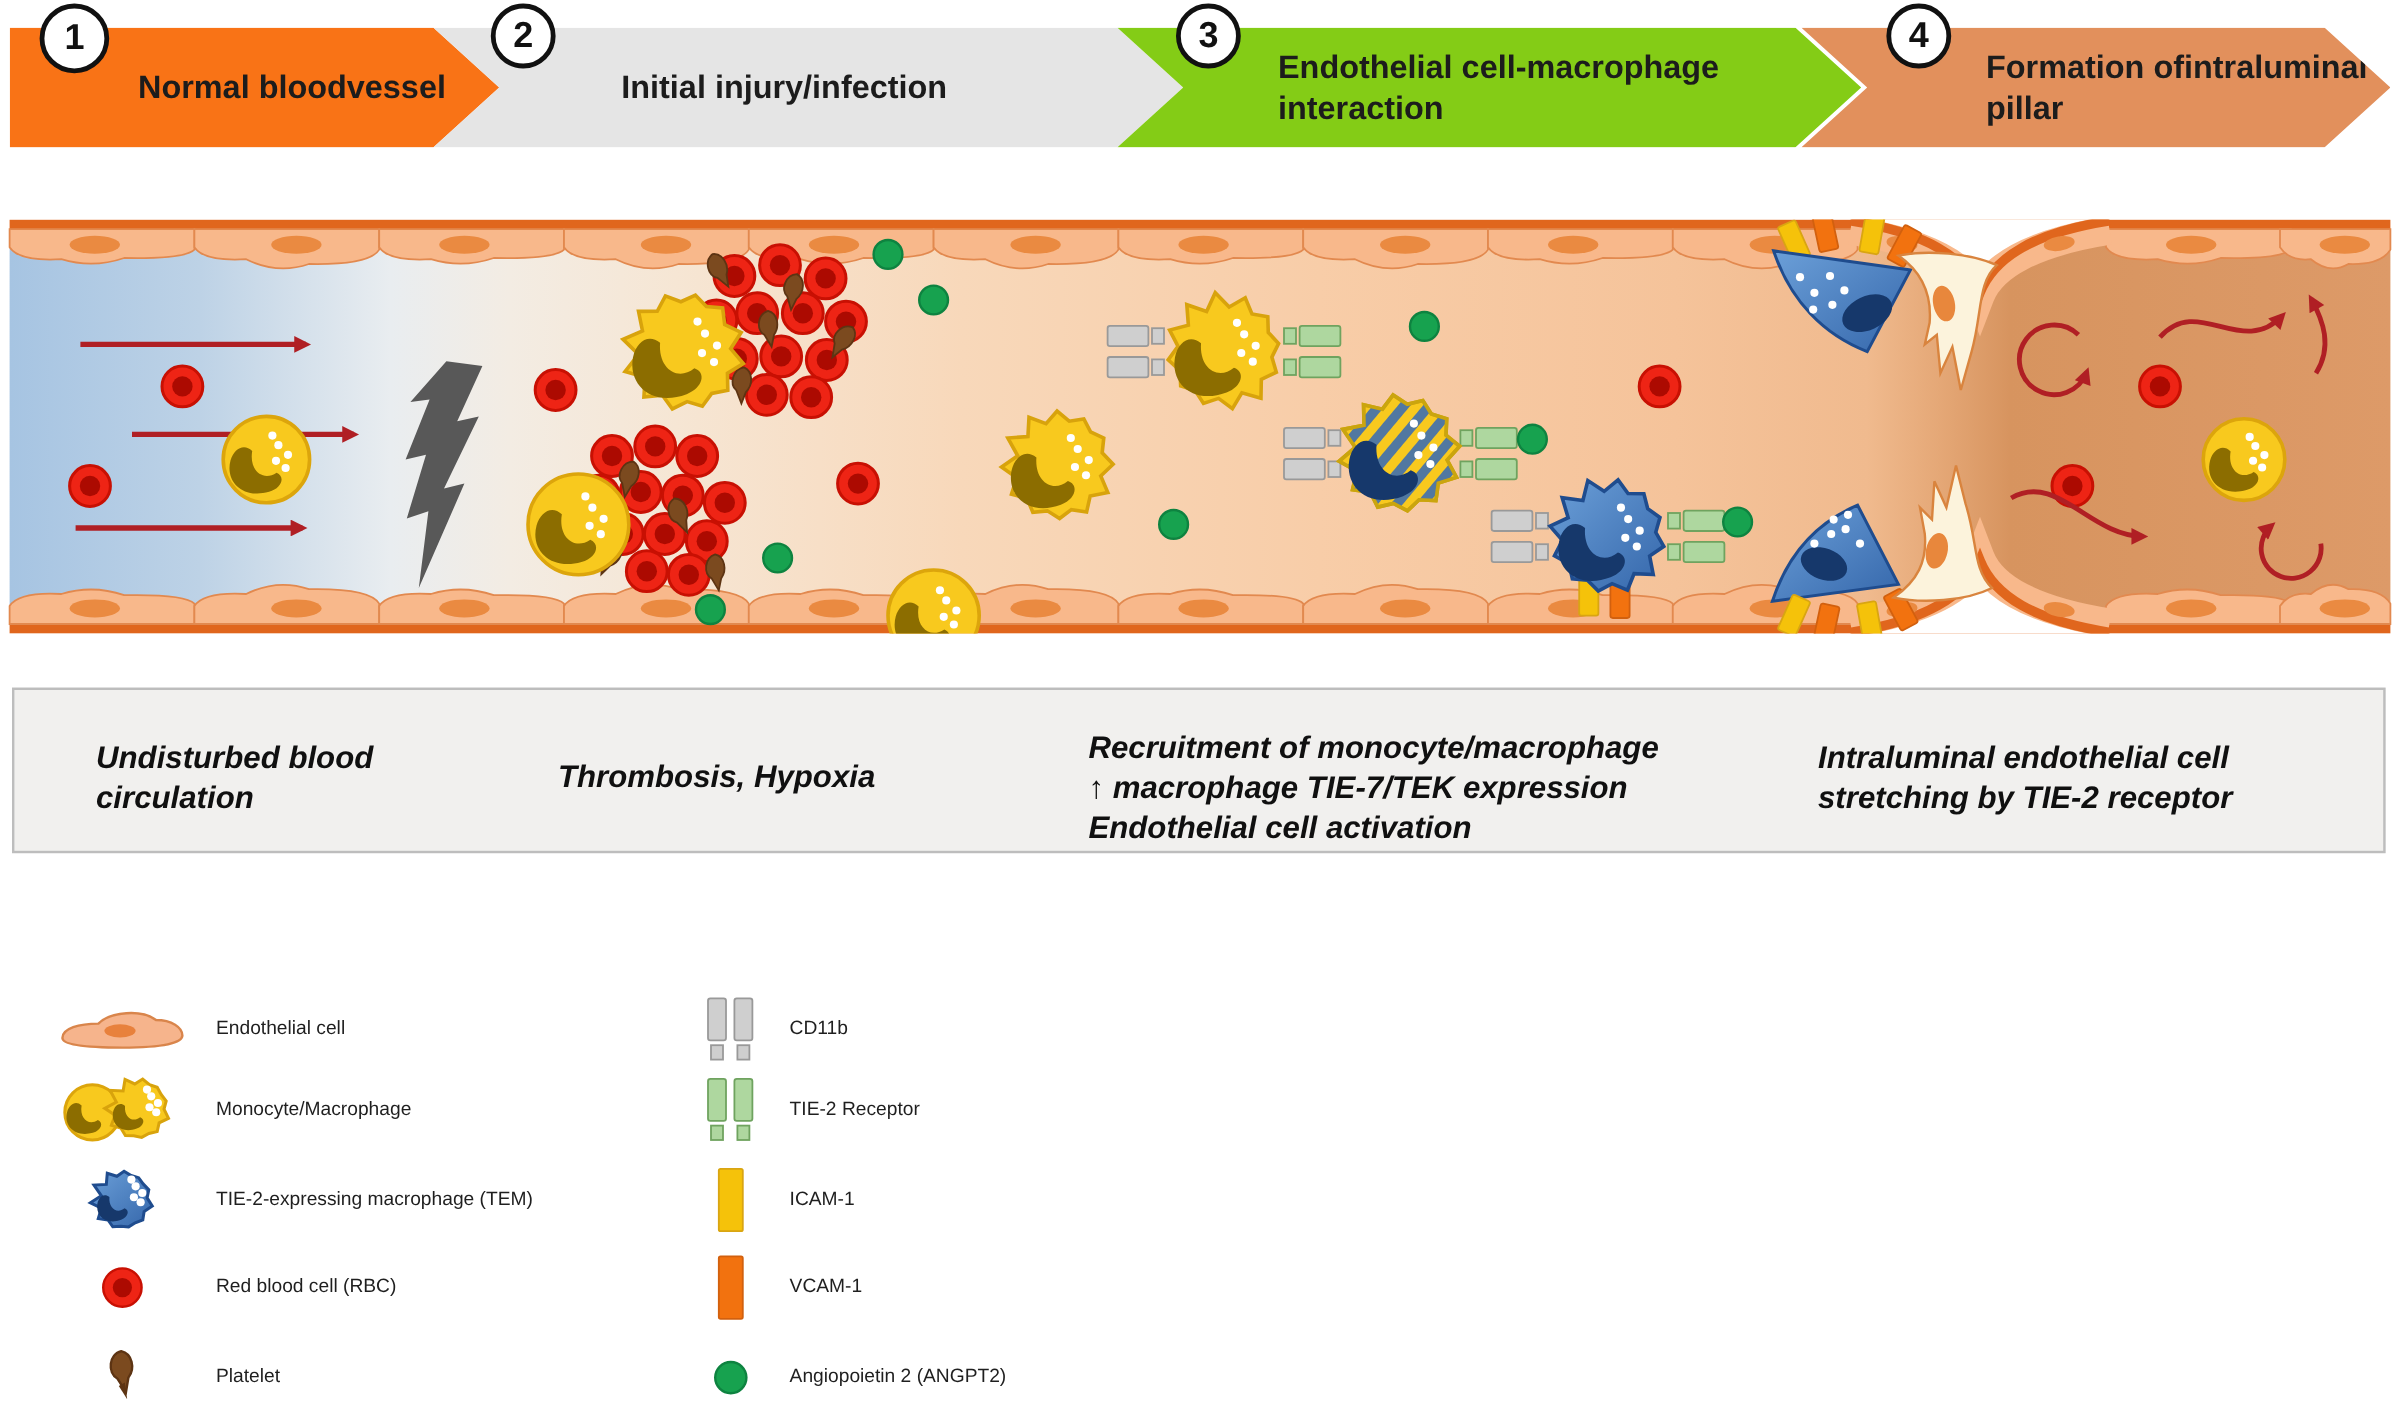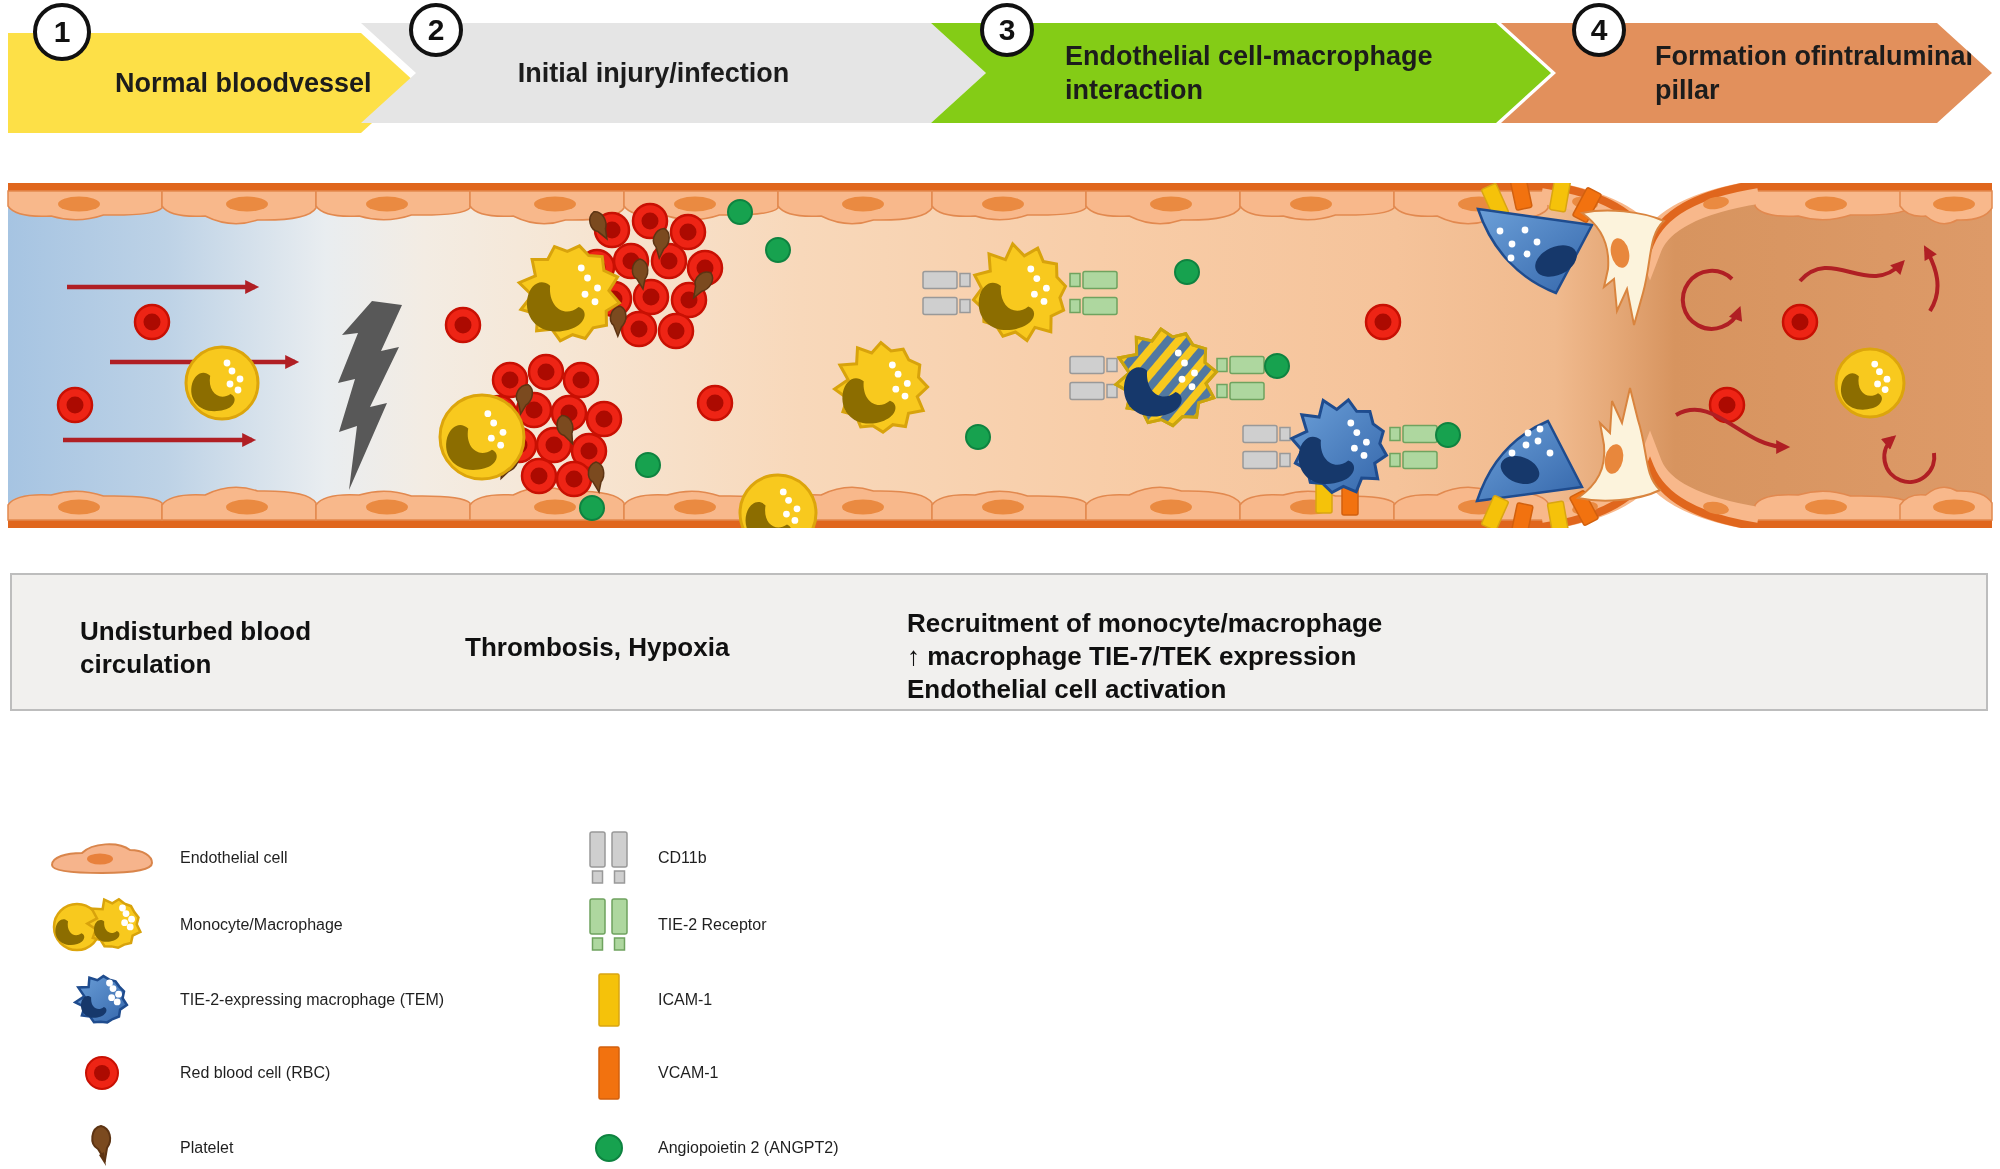--- a/index.html
+++ b/index.html
@@ -18,39 +18,39 @@
   .b4 .btxt{padding-left:154px;}
   .num-circle{position:absolute;top:3px;width:54px;height:54px;border-radius:50%;
       background:#fff;border:4px solid #111;box-sizing:border-box;display:flex;
       align-items:center;justify-content:center;font-weight:bold;font-size:30px;color:#111;z-index:5;}
   .c1{left:33px;top:3px;width:58px;height:58px;}
   .c2{left:409px;} .c3{left:980px;} .c4{left:1572px;}
   
   #vessel{position:absolute;left:0;top:183px;width:2000px;height:345px;}
   
   .notes-box{position:absolute;left:10px;top:573px;width:1978px;height:138px;
-      background:#f1f0ee;border:2px solid #bdbdbd;box-sizing:border-box;}
+      background:#f1f0ee;border:2px solid #bdbdbd;box-sizing:border-box;font-style:italic;}
   .note{position:absolute;font-weight:bold;font-size:26px;line-height:33px;color:#101010;white-space:nowrap;}
   .n1{left:68px;top:40px;} .n2{left:453px;top:56px;} .n3{left:895px;top:32px;} .n4{left:1503px;top:40px;}
   .note span{display:block;}
   
   .leg-row{position:absolute;display:flex;align-items:center;height:62px;}
   .leg-icon{display:flex;align-items:center;justify-content:center;}
   .leg-left .leg-icon{width:132px;}
   .leg-right .leg-icon{width:74px;}
   .leg-label{font-size:16px;color:#1f1f1f;margin-left:12px;white-space:nowrap;}
   .lr1{top:827px;} .lr2{top:894px;} .lr3{top:969px;} .lr4{top:1042px;} .lr5{top:1117px;}
   .leg-left{left:36px;} .leg-right{left:572px;}
 </style>
 </head>
 <body>
 
 <div id="stage">
 
-  <div class="banner b1" style="background: #fde047; margin-top: 10px;">
+  <div class="banner b1" style="background: #f97316;">
     <div class="btxt">
       <span>Normal blood</span><span>vessel</span>
     </div>
   </div>
   <div class="banner b2" style="background: #e5e5e5;">
     <div class="btxt">
       <span>Initial injury/infection</span>
     </div>
   </div>
   <div class="banner b3" style="background: #84cc16;">
@@ -587,20 +587,24 @@
         <span>circulation</span>
     </div>
     <div class="note n2">
       <span>Thrombosis, Hypoxia</span>
     </div>
     <div class="note n3">
       <span>Recruitment of monocyte/macrophage</span>
         <span>↑  macrophage TIE-7/TEK expression</span>
         <span>Endothelial cell activation</span>
     </div>
+    <div class="note n4">
+      <span>Intraluminal endothelial cell</span>
+        <span>stretching by TIE-2 receptor</span>
+    </div>
   </div>
 
   <div class="leg-row leg-left lr1">
     <span class="leg-icon">
       <svg width="112" height="44" viewBox="0 0 112 44">
         <path d="M6,29 C6,21 20,17 36,17 C46,7 72,5 84,14 C97,14 106,20 106,27 C106,33 90,37 56,37 C26,37 6,35 6,29 Z" fill="#f6b48c" stroke="#d9854b" stroke-width="2"></path>
         <ellipse cx="54" cy="23" rx="13" ry="5.5" fill="#e8813c"></ellipse>
       </svg>
     </span>
     <span class="leg-label">Endothelial cell</span>

